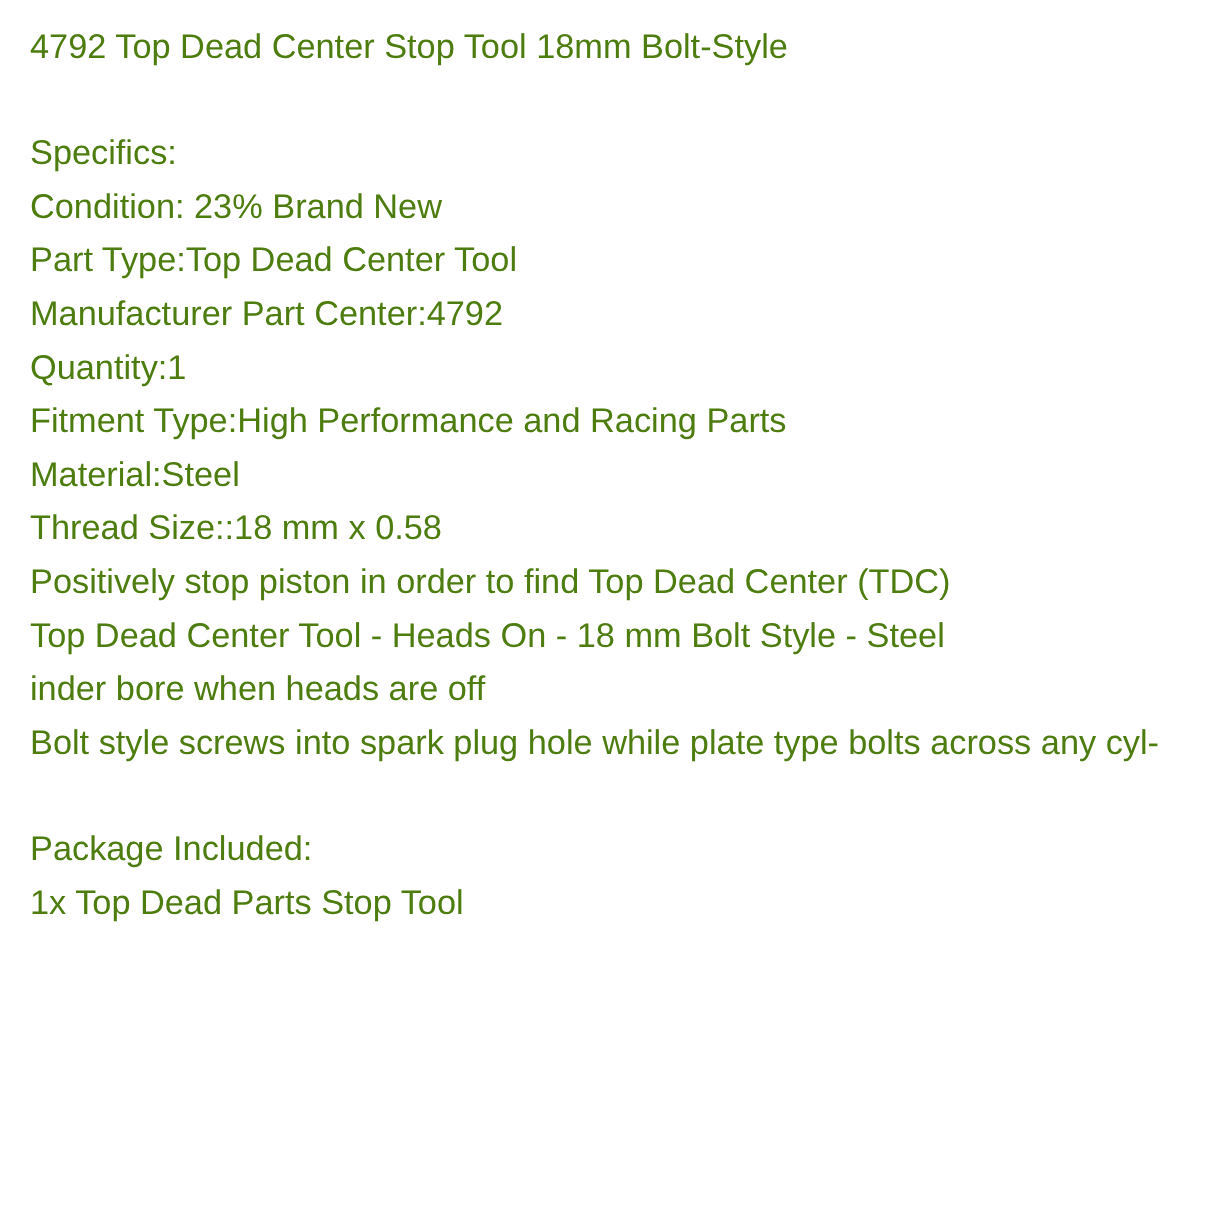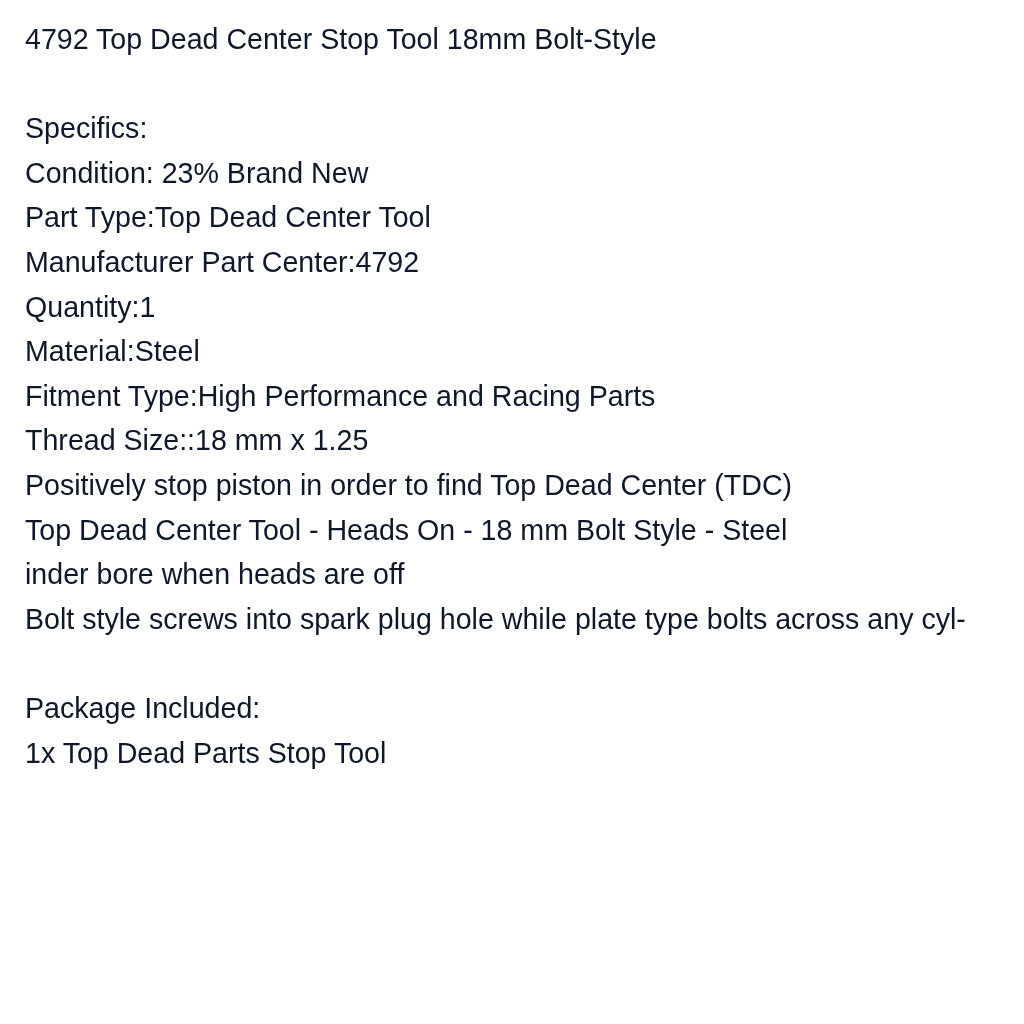--- a/index.html
+++ b/index.html
@@ -12,21 +12,21 @@
     height: 1024px;
     position: relative;
     overflow: hidden;
     font-family: "Liberation Sans", sans-serif;
   }
   .page {
     position: absolute;
     top: 17px;
     left: 25px;
     right: 0;
-    color: #0f172a;
+    color: #4d7c0f;
     font-size: 28.6px;
     line-height: 44.6px;
     font-weight: 400;
   }
   .line {
     margin: 0;
     padding: 0;
     white-space: nowrap;
   }
   .blank {
@@ -40,23 +40,23 @@
 
   <p class="line">4792 Top Dead Center Stop Tool 18mm Bolt-Style</p>
 
   <p class="line blank"></p>
 
   <p class="line">Specifics:</p>
   <p class="line">Condition: 23% Brand New</p>
   <p class="line">Part Type:Top Dead Center Tool</p>
   <p class="line">Manufacturer Part Center:4792</p>
   <p class="line">Quantity:1</p>
+  <p class="line">Fitment Type:High Performance and Racing Parts</p>
   <p class="line">Material:Steel</p>
-  <p class="line">Fitment Type:High Performance and Racing Parts</p>
-  <p class="line">Thread Size::18 mm x 1.25</p>
+  <p class="line">Thread Size::18 mm x 0.58</p>
   <p class="line">Positively stop piston in order to find Top Dead Center (TDC)</p>
   <p class="line">Top Dead Center Tool - Heads On - 18 mm Bolt Style - Steel</p>
   <p class="line">inder bore when heads are off</p>
   <p class="line">Bolt style screws into spark plug hole while plate type bolts across any cyl-</p>
 
   <p class="line blank"></p>
 
   <p class="line">Package Included:</p>
   <p class="line">1x Top Dead Parts Stop Tool</p>
 

